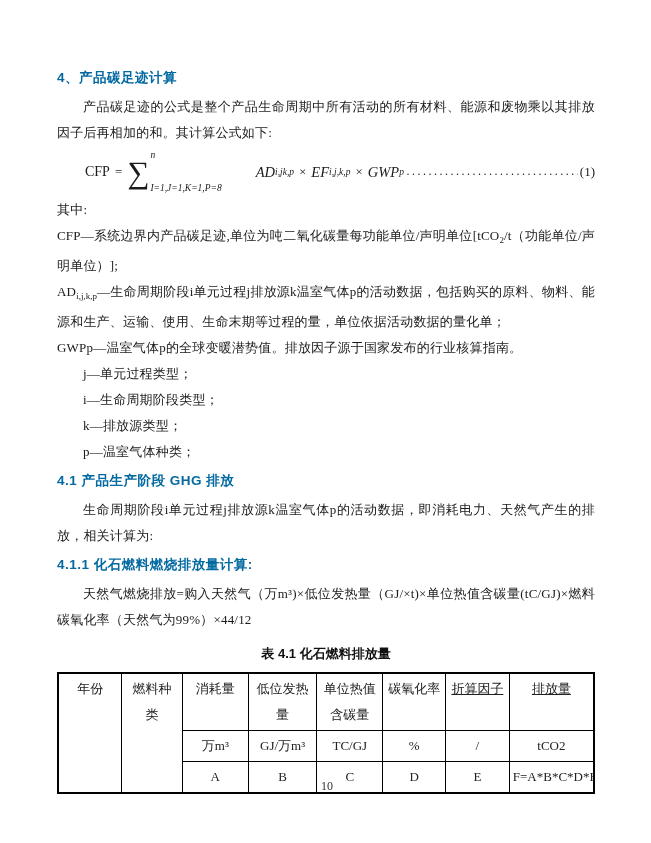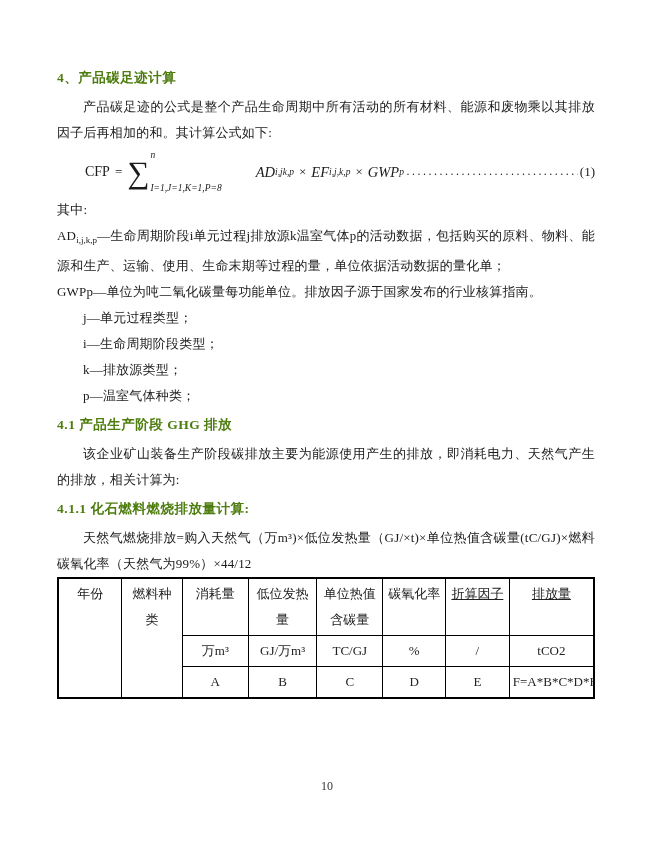--- a/index.html
+++ b/index.html
@@ -6,23 +6,23 @@
   body{
     width:651px;height:843px;background:#ffffff;position:relative;
     font-family:"Liberation Serif","DejaVu Serif",serif;color:#1b1b1b;
     overflow:hidden;
   }
   .content{
     position:absolute;left:57px;top:62px;width:538px;
     font-size:13px;line-height:26px;
   }
   .heading{
-    font-family:Liberation Serif, serif;
+    font-family:Liberation Sans, sans-serif;
     font-weight:bold;font-size:13.5px;letter-spacing:.5px;
-    margin:3px 0;color:#4d7c0f;
+    margin:3px 0;color:#0369a1;
   }
   p{margin:0;text-align:justify;letter-spacing:.2px;}
   .indent{text-indent:2em;}
   .list-line{padding-left:2em;text-align:left;}
   .ss{font-size:9px;vertical-align:-3px;letter-spacing:0;}
   
   .formula{
     display:flex;align-items:center;height:46px;
     padding-left:28px;margin:3px 0 2px;font-size:14px;white-space:nowrap;
   }
@@ -92,39 +92,41 @@
       <span class="msub">i,j,k,p</span>
     <span class="times">×</span>
     <span class="mterm">GWP</span>
       <span class="msub">p</span>
     <span class="dots">················································</span>
     <span class="eqno">(1)</span>
   </div>
 
   <p>其中:</p>
 
+  <p><span>CFP</span><span>—系统边界内产品碳足迹,单位为吨二氧化碳量每功能单位/声明单位[tCO</span><span class="ss">2</span><span>/t（功能单位/声明单位）];</span></p>
 
   <p><span>AD</span><span class="ss">i,j,k,p</span><span>—生命周期阶段i单元过程j排放源k温室气体p的活动数据，包括购买的原料、物料、能源和生产、运输、使用、生命末期等过程的量，单位依据活动数据的量化单；</span></p>
 
 
-  <p>GWPp—单位为吨二氧化碳量每功能单位。排放因子源于国家发布的行业核算指南。</p>
+  <p>GWPp—温室气体p的全球变暖潜势值。排放因子源于国家发布的行业核算指南。</p>
 
   <p class="list-line">j—单元过程类型；</p>
   <p class="list-line">i—生命周期阶段类型；</p>
   <p class="list-line">k—排放源类型；</p>
   <p class="list-line">p—温室气体种类；</p>
 
   <div class="heading">4.1 产品生产阶段 GHG 排放</div>
 
-  <p class="indent">该企业矿山装备生产阶段碳排放主要为能源使用产生的排放，即消耗电力、天然气产生的排放，相关计算为:</p>
+  <p class="indent">生命周期阶段i单元过程j排放源k温室气体p的活动数据，即消耗电力、天然气产生的排放，相关计算为:</p>
 
   <div class="heading">4.1.1 化石燃料燃烧排放量计算:</div>
 
   <p class="indent">天然气燃烧排放=购入天然气（万m³)×低位发热量（GJ/×t)×单位热值含碳量(tC/GJ)×燃料碳氧化率（天然气为99%）×44/12</p>
 
+  <div class="tbl-title">表 4.1 化石燃料排放量</div>
 
   <table class="emit">
     <colgroup>
       <col style="width:11.9%">
         <col style="width:11.3%">
         <col style="width:12.3%">
       <col style="width:12.8%">
         <col style="width:12.3%">
         <col style="width:11.7%">
       <col style="width:11.9%">

